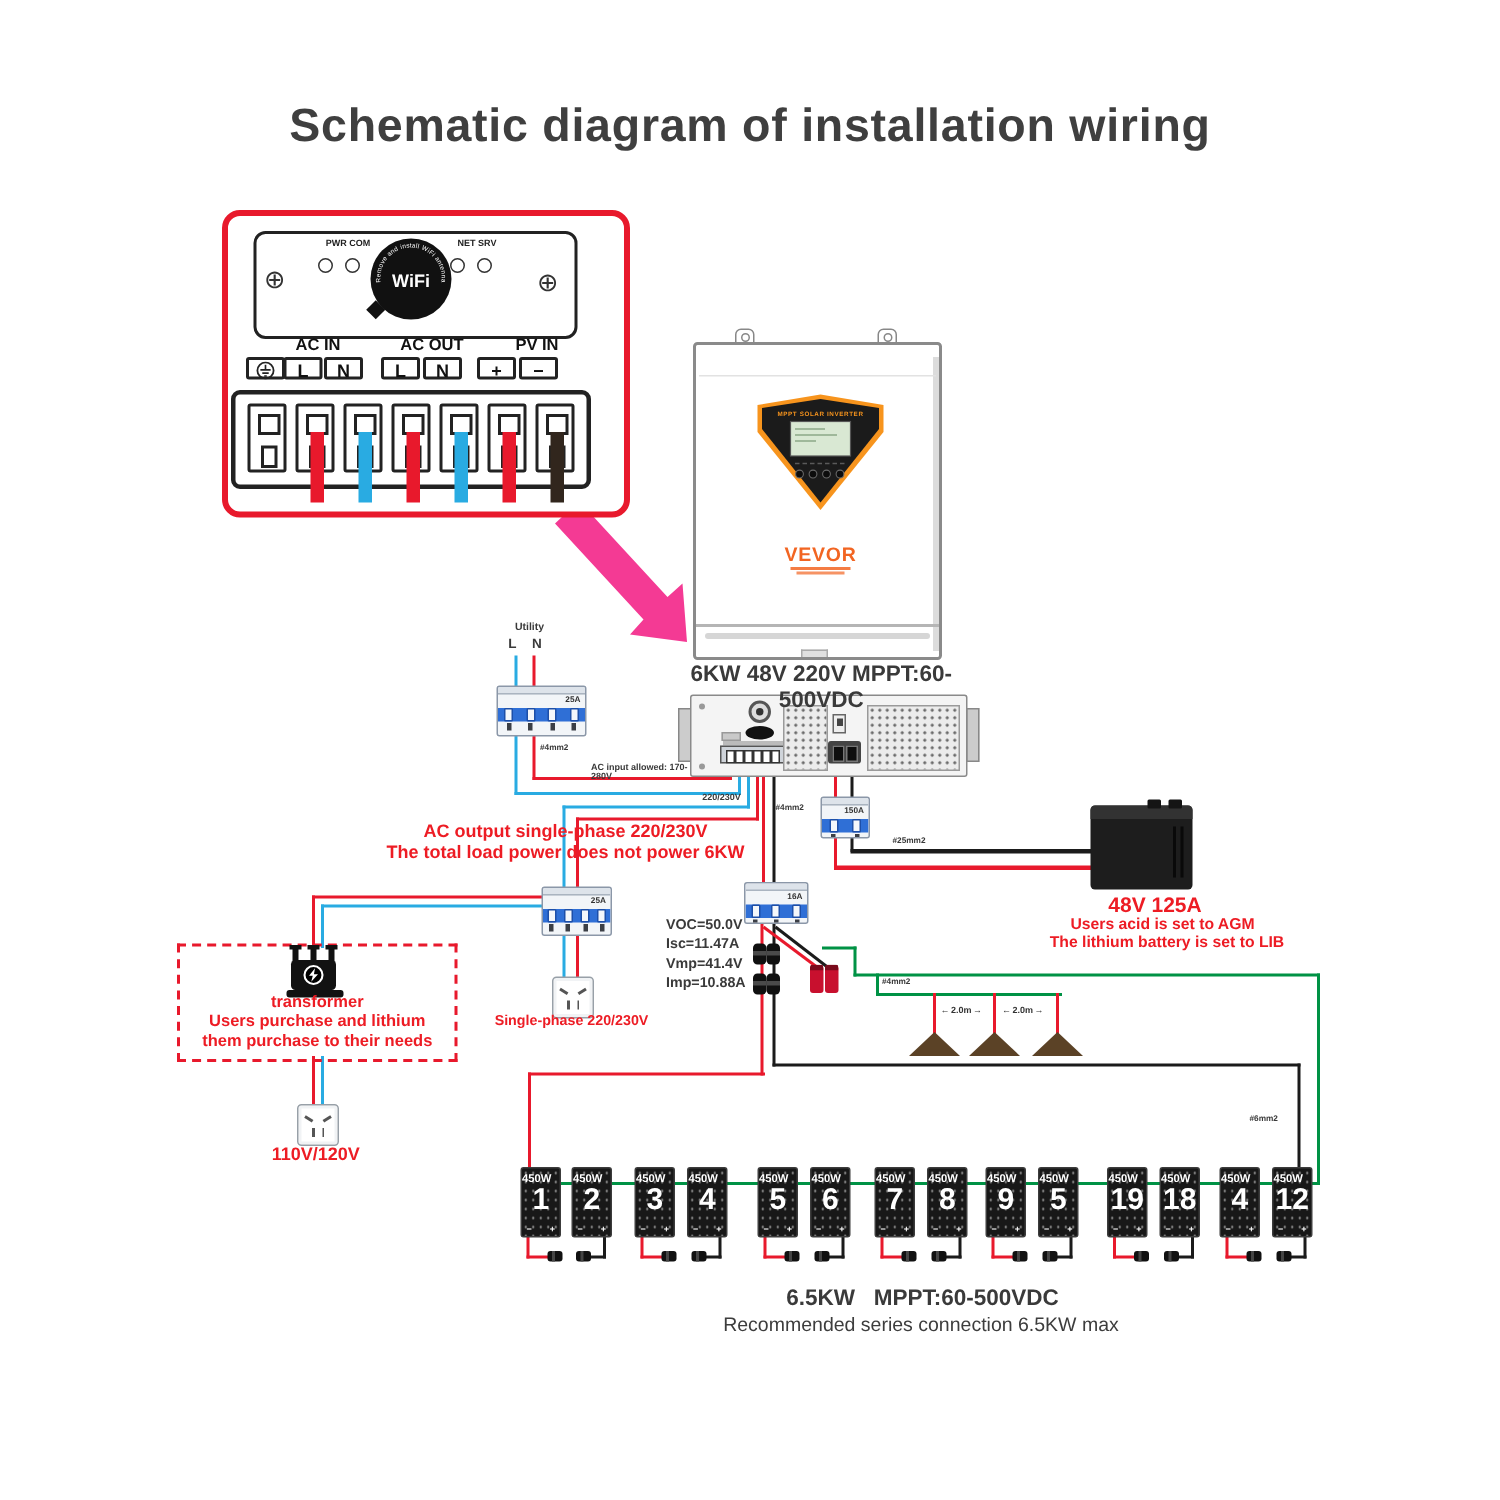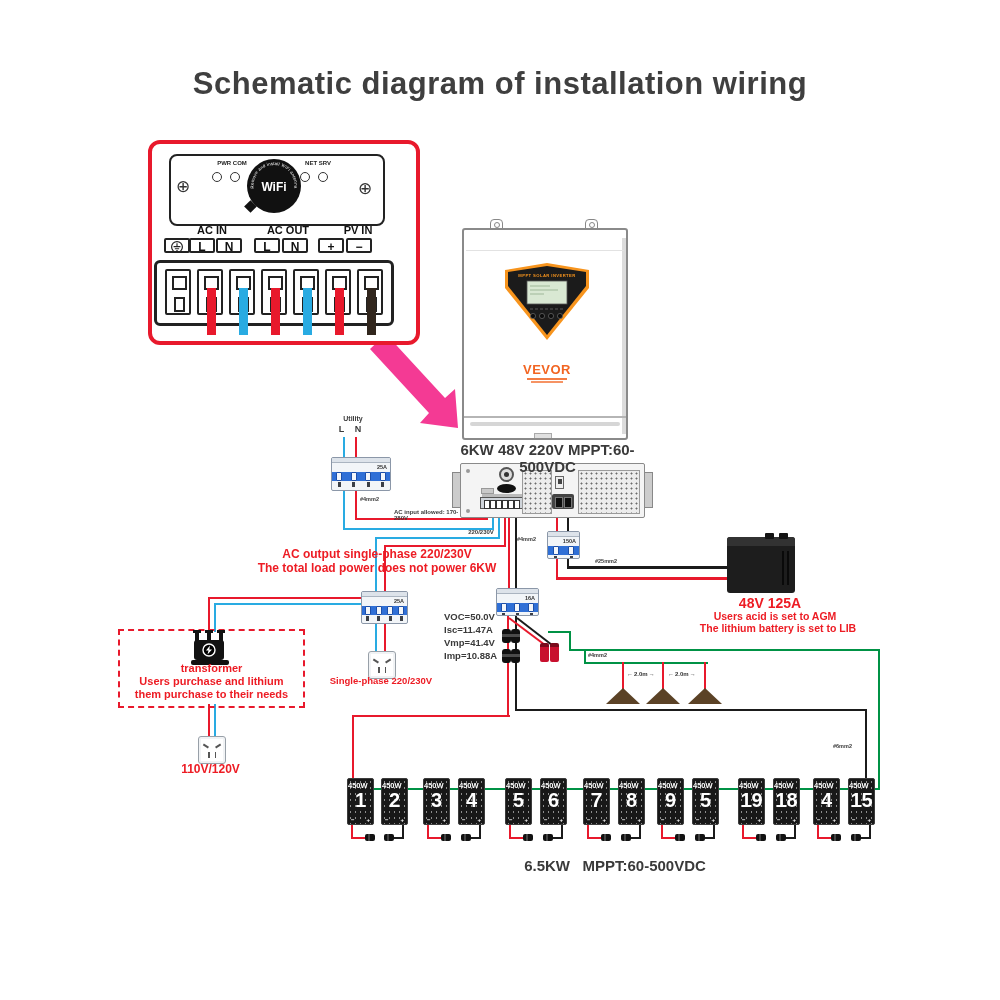--- a/index.html
+++ b/index.html
@@ -334,20 +334,21 @@
     <div>Vmp=41.4V</div>
     <div>Imp=10.88A</div>
   </div>
   <div class="dim" style="left:627px;top:671px">2.0m</div>
   <div class="dim" style="left:668px;top:671px">2.0m</div>
 
   <div class="spd" style="left:540px;top:643px"></div>
   <div class="spd" style="left:550px;top:643px"></div>
 
   <div class="lbl" style="left:500px;top:857px;width:230px;text-align:center;font-size:15px;white-space:pre">6.5KW   MPPT:60-500VDC</div>
+  <div class="abs" style="left:464px;top:875px;width:300px;text-align:center;font-size:13px;color:#3d3d3d;z-index:4">Recommended series connection 6.5KW max</div>
 
 <div class="wire" style="left: 343px; top: 437px; width: 2px; height: 21px; background: rgb(41, 171, 226);"></div>
     <div class="wire" style="left: 355px; top: 437px; width: 2px; height: 21px; background: rgb(232, 25, 44);"></div>
     <div class="wire" style="left: 343px; top: 490px; width: 2px; height: 40px; background: rgb(41, 171, 226);"></div>
     <div class="wire" style="left: 355px; top: 490px; width: 2px; height: 30px; background: rgb(232, 25, 44);"></div>
     <div class="wire" style="left: 355px; top: 518px; width: 133px; height: 2px; background: rgb(232, 25, 44);"></div>
     <div class="wire" style="left: 343px; top: 528px; width: 151px; height: 2px; background: rgb(41, 171, 226);"></div>
     <div class="wire" style="left: 486px; top: 506px; width: 2px; height: 14px; background: rgb(232, 25, 44);"></div>
     <div class="wire" style="left: 492px; top: 506px; width: 2px; height: 24px; background: rgb(41, 171, 226);"></div>
     <div class="wire" style="left: 498px; top: 506px; width: 2px; height: 33px; background: rgb(41, 171, 226);"></div>
@@ -476,21 +477,21 @@
       <div class="mk" style="right: 3px;">+</div>
     </div>
     <div class="panelPV" style="left: 813px; top: 778px;">
       <div class="pw">450W</div>
       <div class="num">4</div>
       <div class="mk" style="left: 3px;">−</div>
       <div class="mk" style="right: 3px;">+</div>
     </div>
     <div class="panelPV" style="left: 848px; top: 778px;">
       <div class="pw">450W</div>
-      <div class="num">15</div>
+      <div class="num">12</div>
       <div class="mk" style="left: 3px;">−</div>
       <div class="mk" style="right: 3px;">+</div>
     </div>
     <div class="wire" style="left: 351px; top: 823px; width: 2px; height: 16px; background: rgb(232, 25, 44);"></div>
     <div class="wire" style="left: 351px; top: 837px; width: 16px; height: 2px; background: rgb(232, 25, 44);"></div>
     <div class="conn" style="left: 365px; top: 834px;">
       <i></i>
     </div>
     <div class="wire" style="left: 402px; top: 823px; width: 2px; height: 16px; background: rgb(27, 27, 27);"></div>
     <div class="wire" style="left: 387px; top: 837px; width: 17px; height: 2px; background: rgb(27, 27, 27);"></div>

